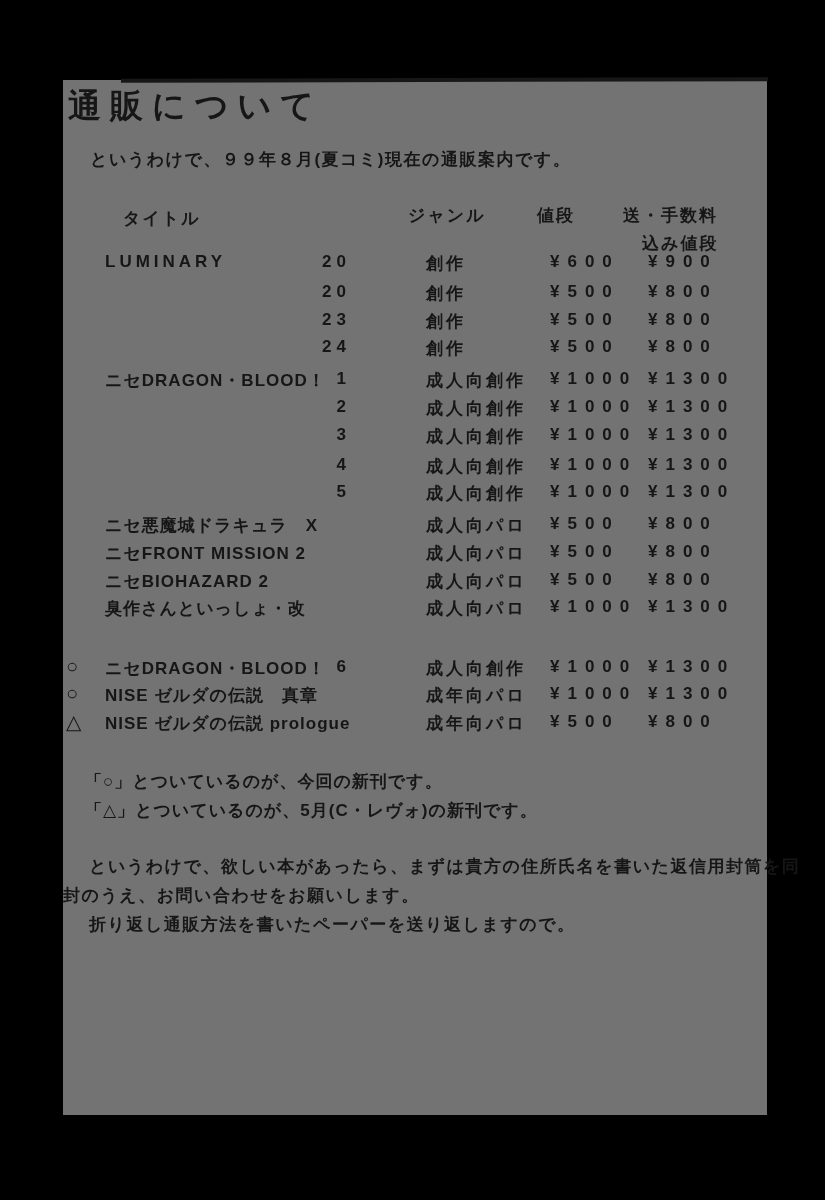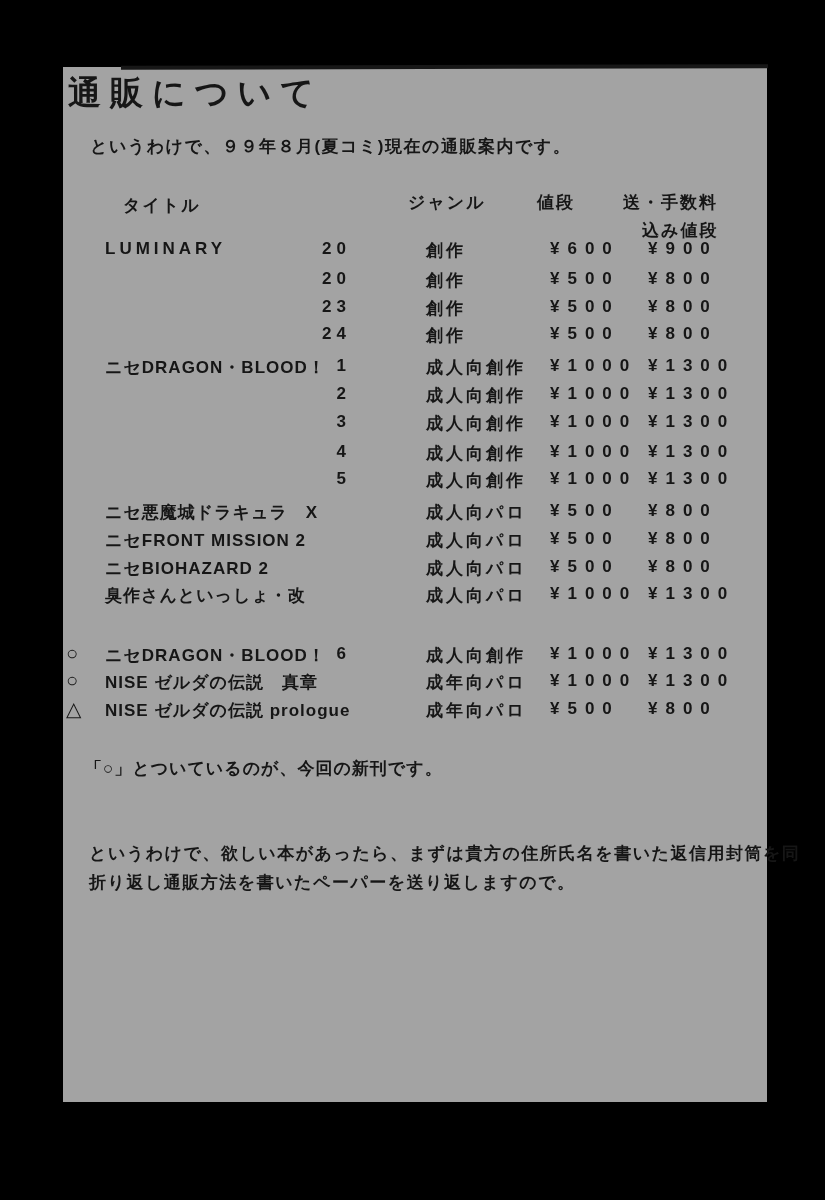--- a/index.html
+++ b/index.html
@@ -13,24 +13,24 @@
   }
   .stage {
     position: relative;
     width: 825px;
     height: 1200px;
     background: #000000;
   }
   .page {
     position: absolute;
     left: 63px;
-    top: 67px;
+    top: 80px;
     width: 704px;
     height: 1035px;
-    background: #a3a3a3;
+    background: #737373;
     color: #161616;
     font-weight: 600;
   }
   
   .page::before {
     content: "";
     position: absolute;
     left: 58px;
     right: -1px;
     top: -2px;
@@ -276,21 +276,23 @@
           <span class="c c-marker">△</span>
           <span class="c c-title">NISE ゼルダの伝説 prologue</span>
           <span class="c c-number"></span>
           <span class="c c-genre">成年向パロ</span>
           <span class="c c-price">¥500</span>
           <span class="c c-total">¥800</span>
         </div>
       </div>
 
     <p class="note" style="top:690px">「○」とついているのが、今回の新刊です。</p>
+    <p class="note" style="top:719px">「△」とついているのが、5月(C・レヴォ)の新刊です。</p>
 
     <div class="closing">
       <p class="indent">というわけで、欲しい本があったら、まずは貴方の住所氏名を書いた返信用封筒を同</p>
+      <p>封のうえ、お問い合わせをお願いします。</p>
       <p class="indent">折り返し通販方法を書いたペーパーを送り返しますので。</p>
     </div>
 
 
   </div>
 </div>
 
 </body></html>

